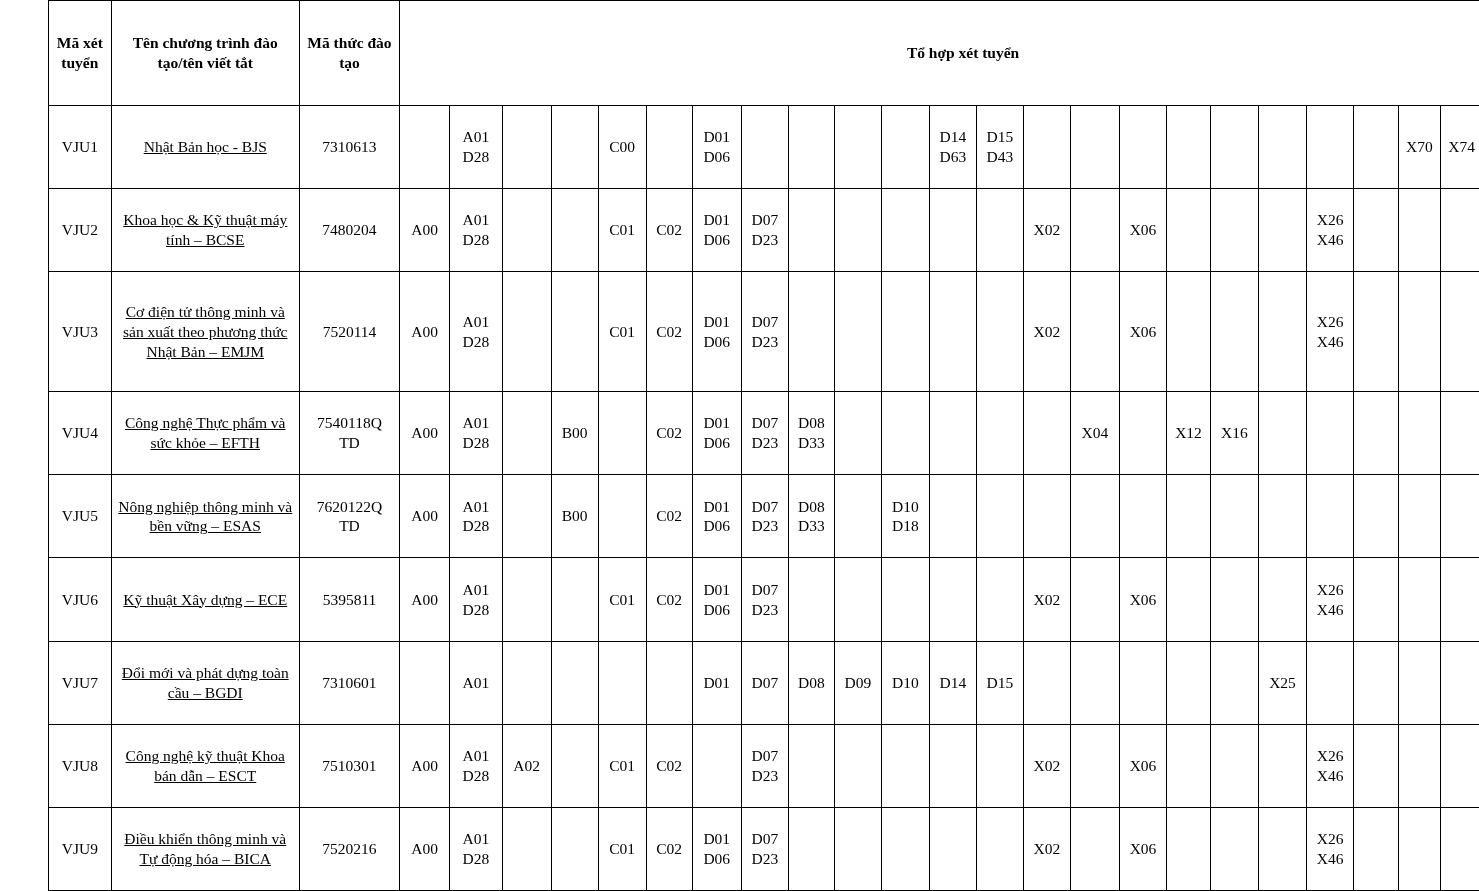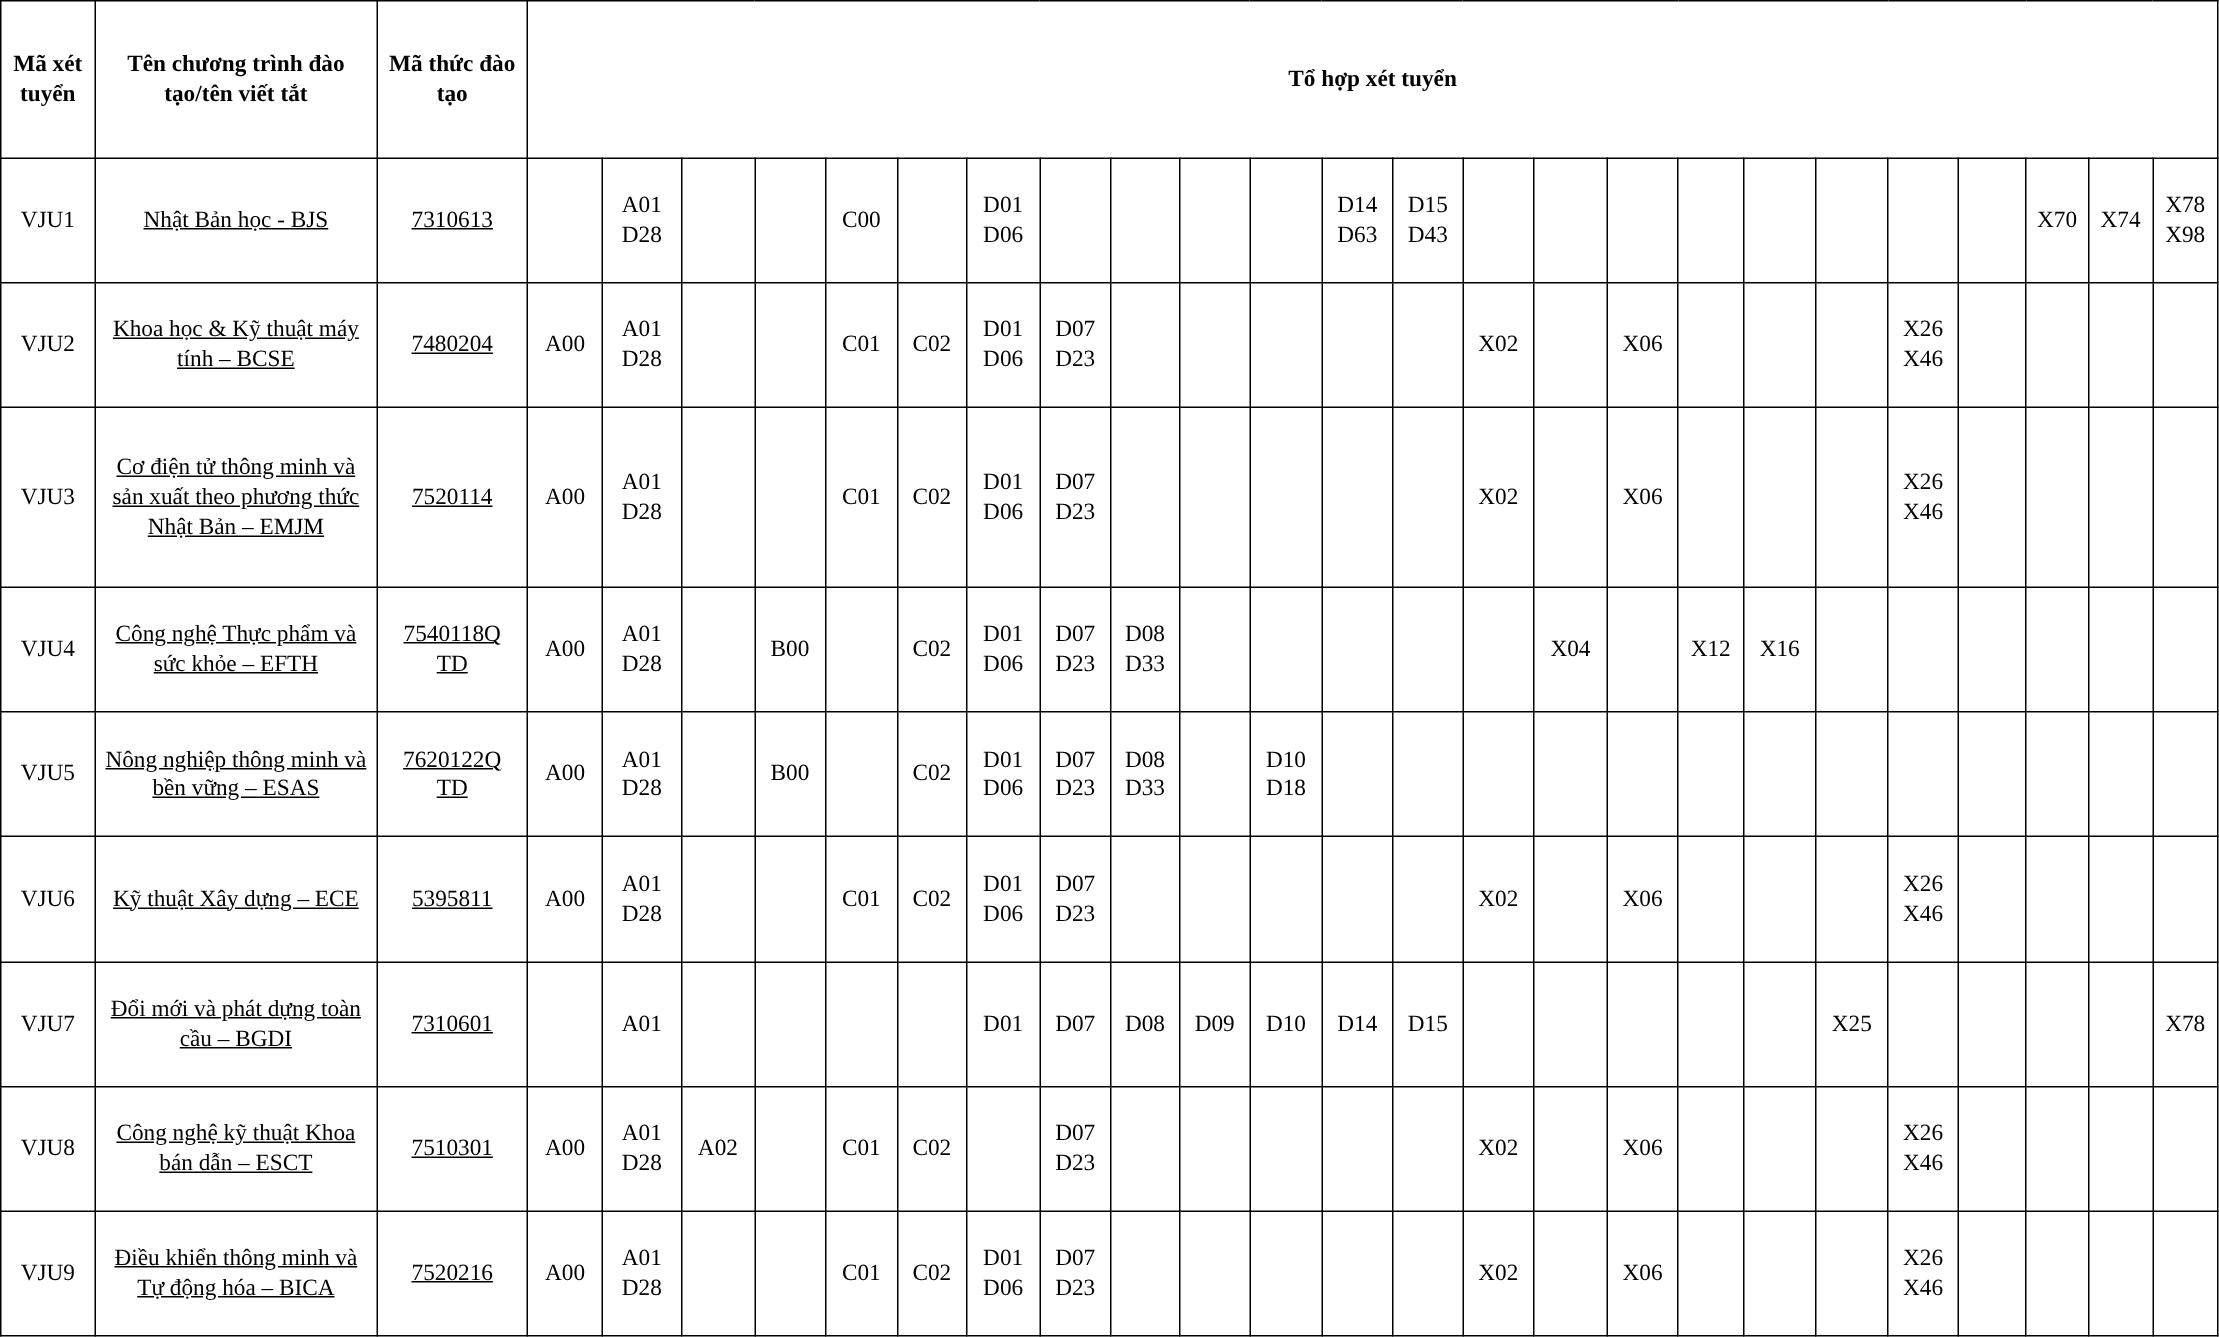--- a/index.html
+++ b/index.html
@@ -11,20 +11,21 @@
     width: 1479px;
     height: 891px;
     font-family: "Liberation Serif", "DejaVu Serif", serif;
     color: #000000;
     overflow: hidden;
   }
   .sheet {
     position: relative;
     width: 1341px;
     height: 891px;
+    padding-left: 48px;
   }
   table.admissions {
     border-collapse: collapse;
     table-layout: fixed;
     width: 1479px;
     height: 891px;
   }
   table.admissions th,
   table.admissions td {
     border: 1px solid #000000;
@@ -52,21 +53,20 @@
   }
   td.name-cell {
     text-align: left;
     padding-left: 8px;
     line-height: 1.32;
     text-decoration: underline;
   }
   td.major-cell {
     text-align: center;
     white-space: pre-line;
-    text-decoration: underline;
   }
   td.combo {
     text-align: center;
     white-space: pre-line;
     line-height: 1.3;
   }
   
   col.c-code    { width: 60px; }
   col.c-name    { width: 180px; }
   col.c-major   { width: 96px; }

